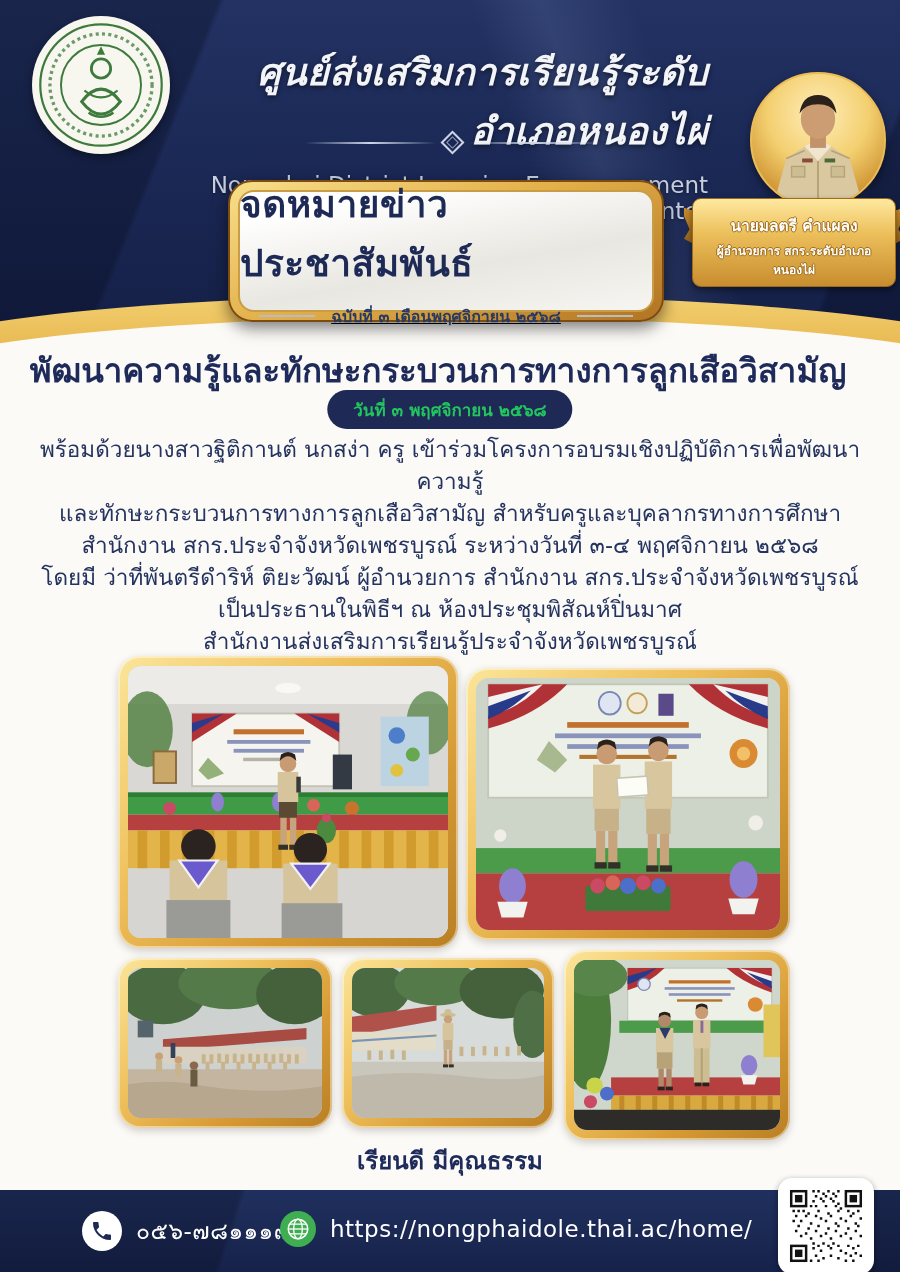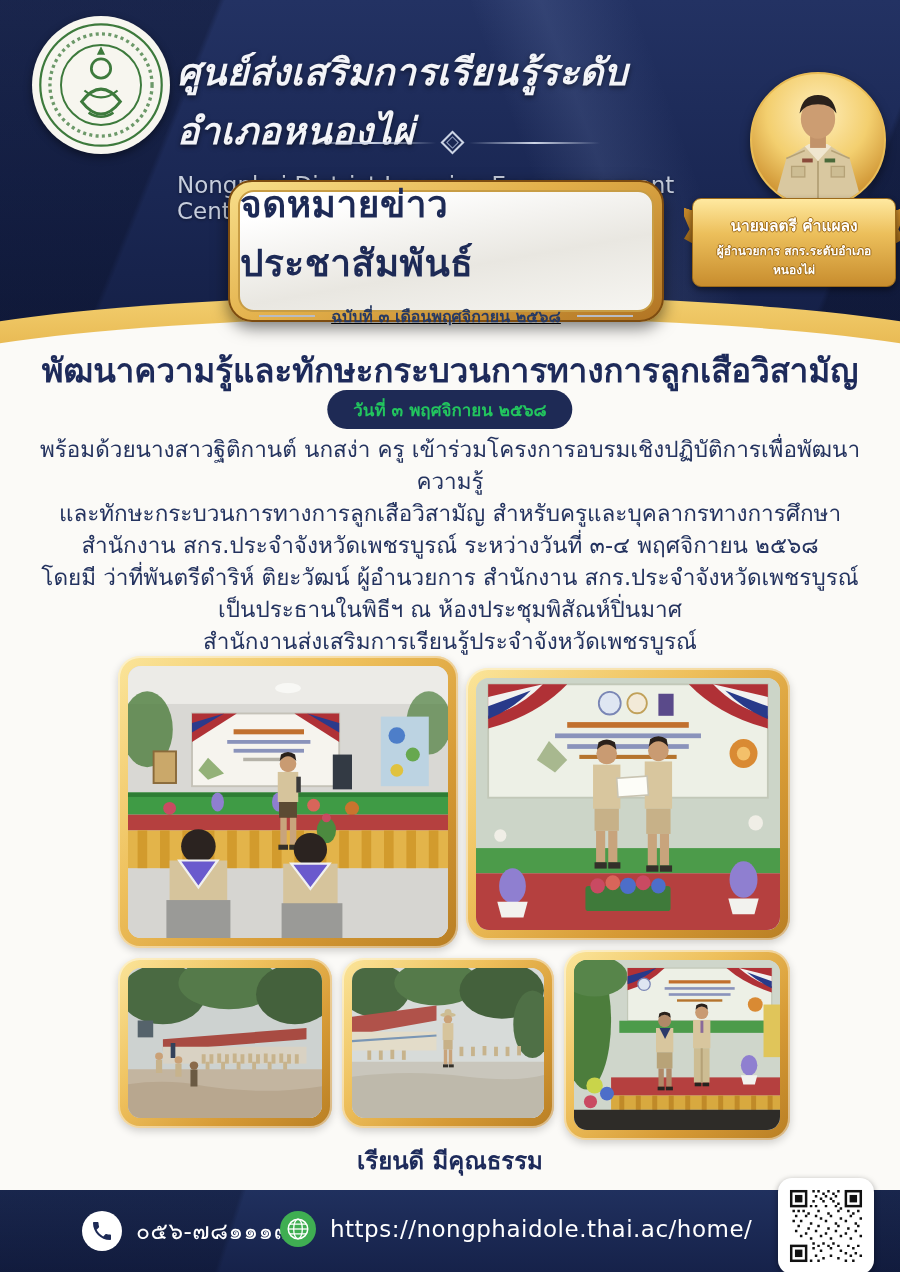--- a/index.html
+++ b/index.html
@@ -8,21 +8,21 @@
     background:#fbfaf7;}
   
   .header{position:absolute;top:0;left:0;width:900px;height:352px;
     background:
       linear-gradient(112deg, rgba(4,8,24,.30) 0 21%, rgba(4,8,24,0) 21.6%),
       linear-gradient(292deg, rgba(4,8,24,.30) 0 9%, rgba(4,8,24,0) 9.6%),
       linear-gradient(70deg, rgba(255,255,255,0) 58%, rgba(150,170,220,.14) 65%, rgba(255,255,255,0) 74%),
       linear-gradient(180deg,#233263 0%,#1a2753 55%,#141f45 100%);}
   .logo-badge{position:absolute;left:32px;top:16px;width:138px;height:138px;border-radius:50%;
     background:#f7f6ef;box-shadow:0 3px 8px rgba(0,0,0,.45);display:flex;align-items:center;justify-content:center;}
-  .org-titles{position:absolute;left:177px;top:42px;width:540px;text-align:left;}
+  .org-titles{position:absolute;left:168px;top:42px;width:540px;text-align:right;}
   .org-th{font-size:37px;font-weight:bold;font-style:italic;color:#f3f4f8;
     text-shadow:0 2px 5px rgba(0,0,0,.55);letter-spacing:.5px;}
   .org-en{margin-top:12px;font-size:23px;color:#c7cedd;text-shadow:0 1px 3px rgba(0,0,0,.4);}
   .divider{position:absolute;left:305px;top:134px;width:295px;display:flex;align-items:center;gap:8px;}
   .div-line{flex:1;height:2px;background:linear-gradient(90deg,rgba(220,226,240,0),#cdd5e6,rgba(220,226,240,0));}
   .div-diamond{width:13px;height:13px;transform:rotate(45deg);background:#1a2753;
     border:2px solid #cdd5e6;box-shadow:inset 0 0 0 2px #1a2753, inset 0 0 0 3px #9aa6c4;}
   
   .portrait{position:absolute;left:750px;top:72px;width:132px;height:132px;border-radius:50%;
     background:radial-gradient(circle at 50% 30%, #ffeebb 0%, #f3cf6f 45%, #cf9433 78%, #a86c17 100%);
@@ -51,21 +51,21 @@
   .issue-line{width:56px;height:2px;background:#b9bcc4;}
   .issue-text{font-size:16px;font-weight:bold;color:#273a63;}
   
   .arc-gold{position:absolute;top:295px;left:-140px;width:1180px;height:170px;z-index:2;
     border-radius:50% 50% 0 0 / 74px 74px 0 0;
     background:linear-gradient(180deg,#f3cf6f 0%,#dfa83c 55%,#c08427 100%);}
   .arc-white{position:absolute;top:317px;left:-140px;width:1180px;height:170px;z-index:3;
     border-radius:50% 50% 0 0 / 74px 74px 0 0;background:#fbfaf7;}
   .content-bg{position:absolute;top:420px;left:0;right:0;bottom:82px;background:#fbfaf7;z-index:3;}
   
-  .headline{position:absolute;z-index:4;top:344px;left:30px;width:840px;text-align:center;
+  .headline{position:absolute;z-index:4;top:344px;left:18px;width:840px;text-align:center;
     font-size:33px;font-weight:bold;color:#1d2a5a;}
   .date-pill{position:absolute;z-index:4;top:390px;left:50%;transform:translateX(-50%);
     background:#1e2a55;color:#22c55e;font-size:17px;font-weight:bold;
     padding:6px 26px;border-radius:20px;white-space:nowrap;}
   .bodytext{position:absolute;z-index:4;top:433px;left:28px;width:844px;text-align:center;
     color:#24335f;font-size:22.5px;line-height:32px;font-weight:500;}
   .bodytext p{margin:0;}
   .motto{position:absolute;z-index:4;top:1141px;left:0;width:900px;text-align:center;
     font-size:24px;font-weight:600;color:#1d2a5a;}
   

